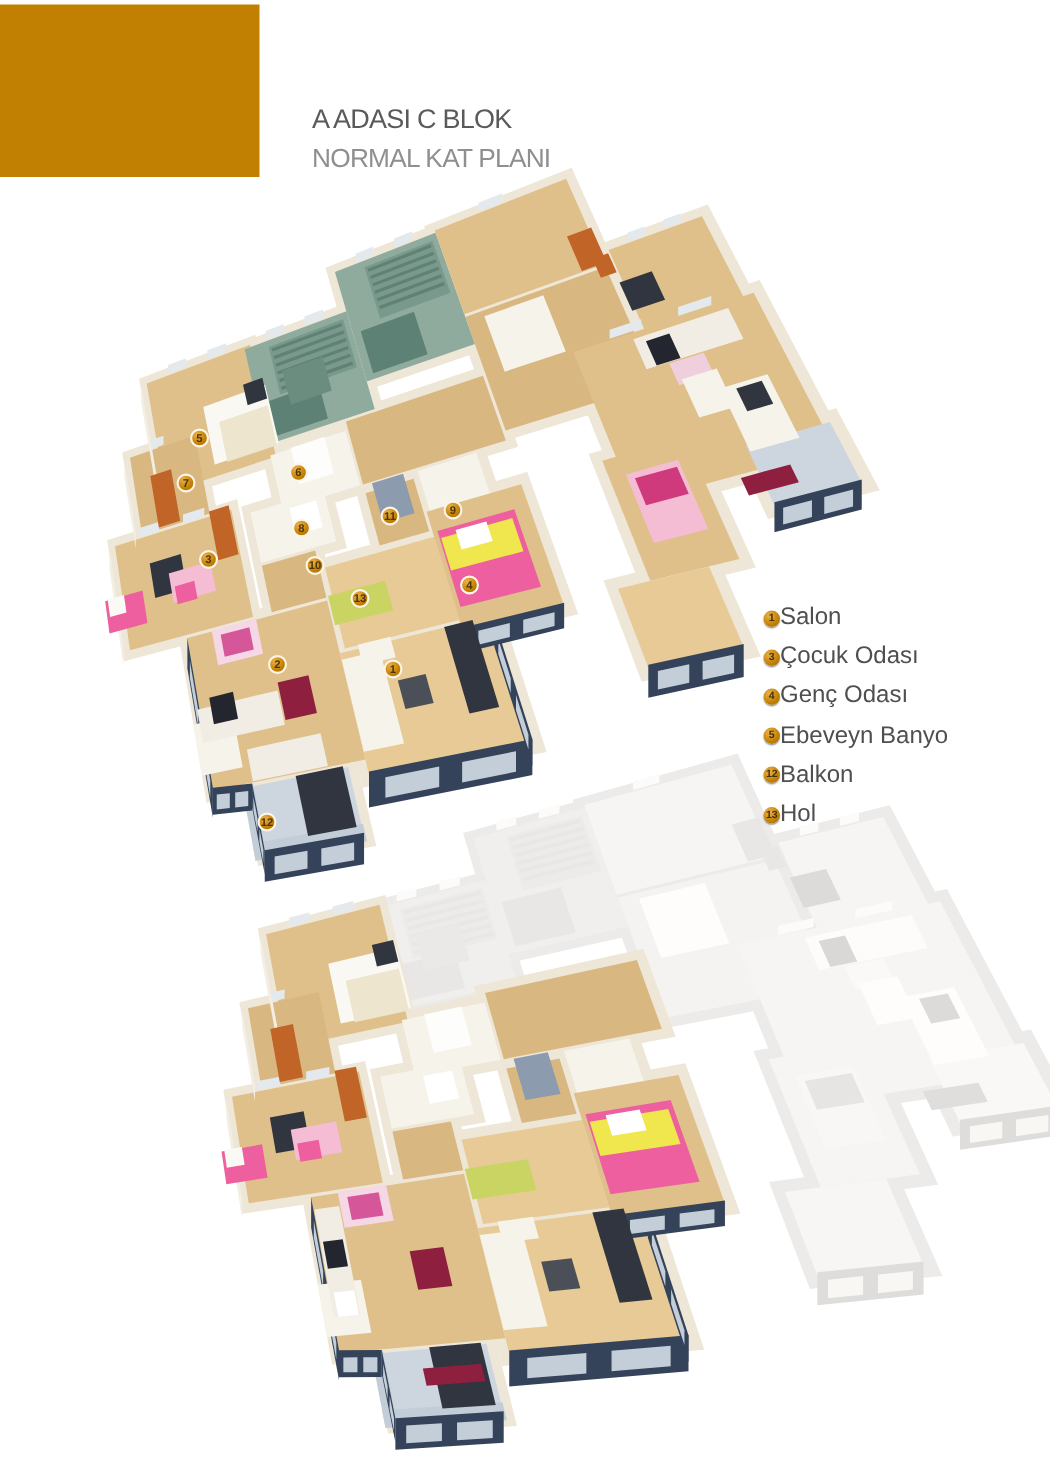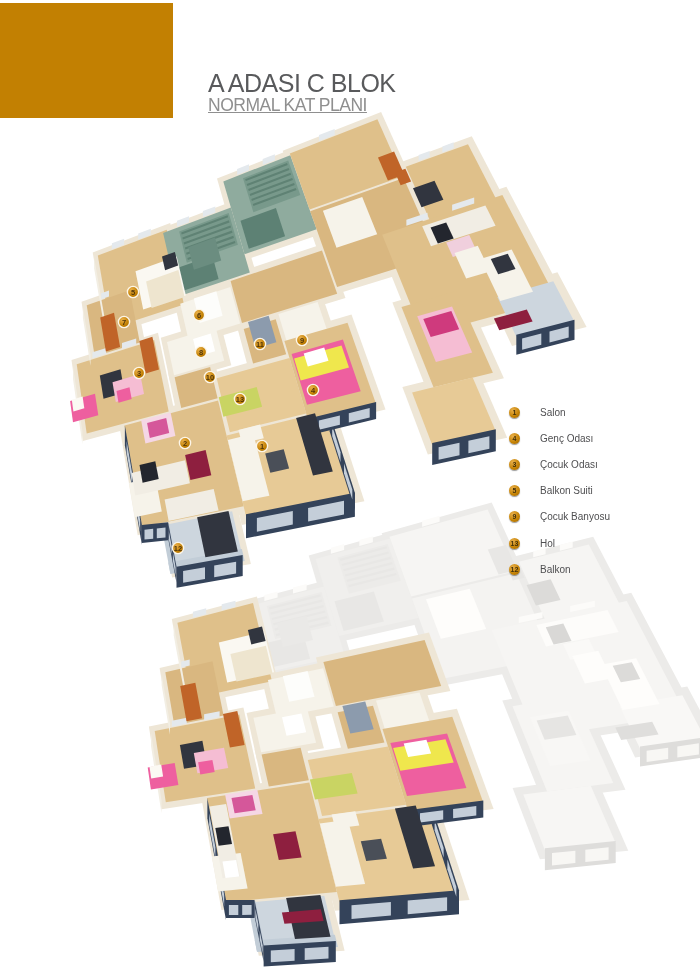--- a/index.html
+++ b/index.html
@@ -1,22 +1,22 @@
 <!DOCTYPE html>
 <html><head><meta charset="utf-8"><style>
 html,body{margin:0;padding:0;background:#ffffff;width:700px;height:980px;overflow:hidden;}
 body{font-family:"Liberation Sans",sans-serif;position:relative;}
 .orange{position:absolute;left:0;top:3px;width:173px;height:115px;background:#c28002;}
-.title{position:absolute;left:208px;top:69px;font-size:25px;color:#595a5c;letter-spacing:-0.5px;}
-.subtitle{position:absolute;left:208px;top:95px;font-size:17.5px;color:#8f8f8f;letter-spacing:-0.5px;text-decoration:underline;}
+.title{position:absolute;left:208px;top:69px;font-size:18px;color:#595a5c;letter-spacing:-0.5px;}
+.subtitle{position:absolute;left:208px;top:95px;font-size:17.5px;color:#8f8f8f;letter-spacing:-0.5px;}
 svg.plan{position:absolute;left:0;top:0;}
 .legend{position:absolute;left:509px;top:399px;}
 .li{height:26.2px;display:flex;align-items:center;}
 .lb{width:11px;height:11px;border-radius:50%;background:radial-gradient(circle at 35% 30%,#eab04a,#c28002 60%,#9a6410);color:#42300a;font-size:7px;font-weight:bold;display:inline-flex;align-items:center;justify-content:center;box-shadow:0 1px 1px rgba(0,0,0,0.4);flex:0 0 11px;}
-.lt{margin-left:20px;font-size:10px;color:#4f4f51;}
+.lt{margin-left:0;font-size:16px;color:#4f4f51;}
 </style></head><body>
 
 <svg class="plan" width="700" height="980" viewBox="0 0 700 980">
 <defs>
 <radialGradient id="bg1" cx="0.35" cy="0.3" r="0.9">
 <stop offset="0" stop-color="#eab04a"></stop>
         <stop offset="0.6" stop-color="#c28002"></stop>
         <stop offset="1" stop-color="#9a6410"></stop>
 </radialGradient>
 </defs>
@@ -714,46 +714,42 @@
 
 <div class="legend">
 
 <div class="li">
       <span class="lb">1</span>
       <span class="lt">Salon</span>
     </div>
 
 
 <div class="li">
+      <span class="lb">3</span>
+      <span class="lt">Çocuk Odası</span>
+    </div>
+
+<div class="li">
       <span class="lb">4</span>
       <span class="lt">Genç Odası</span>
     </div>
 
 <div class="li">
-      <span class="lb">3</span>
-      <span class="lt">Çocuk Odası</span>
+      <span class="lb">5</span>
+      <span class="lt">Ebeveyn Banyo</span>
     </div>
 
+
+
+
+
+
+
 <div class="li">
-      <span class="lb">5</span>
-      <span class="lt">Balkon Suiti</span>
+      <span class="lb">12</span>
+      <span class="lt">Balkon</span>
     </div>
-
-
-
-
-<div class="li">
-      <span class="lb">9</span>
-      <span class="lt">Çocuk Banyosu</span>
-    </div>
-
-
 
 <div class="li">
       <span class="lb">13</span>
       <span class="lt">Hol</span>
     </div>
-
-<div class="li">
-      <span class="lb">12</span>
-      <span class="lt">Balkon</span>
-    </div>
 </div>
 
 </body></html>

